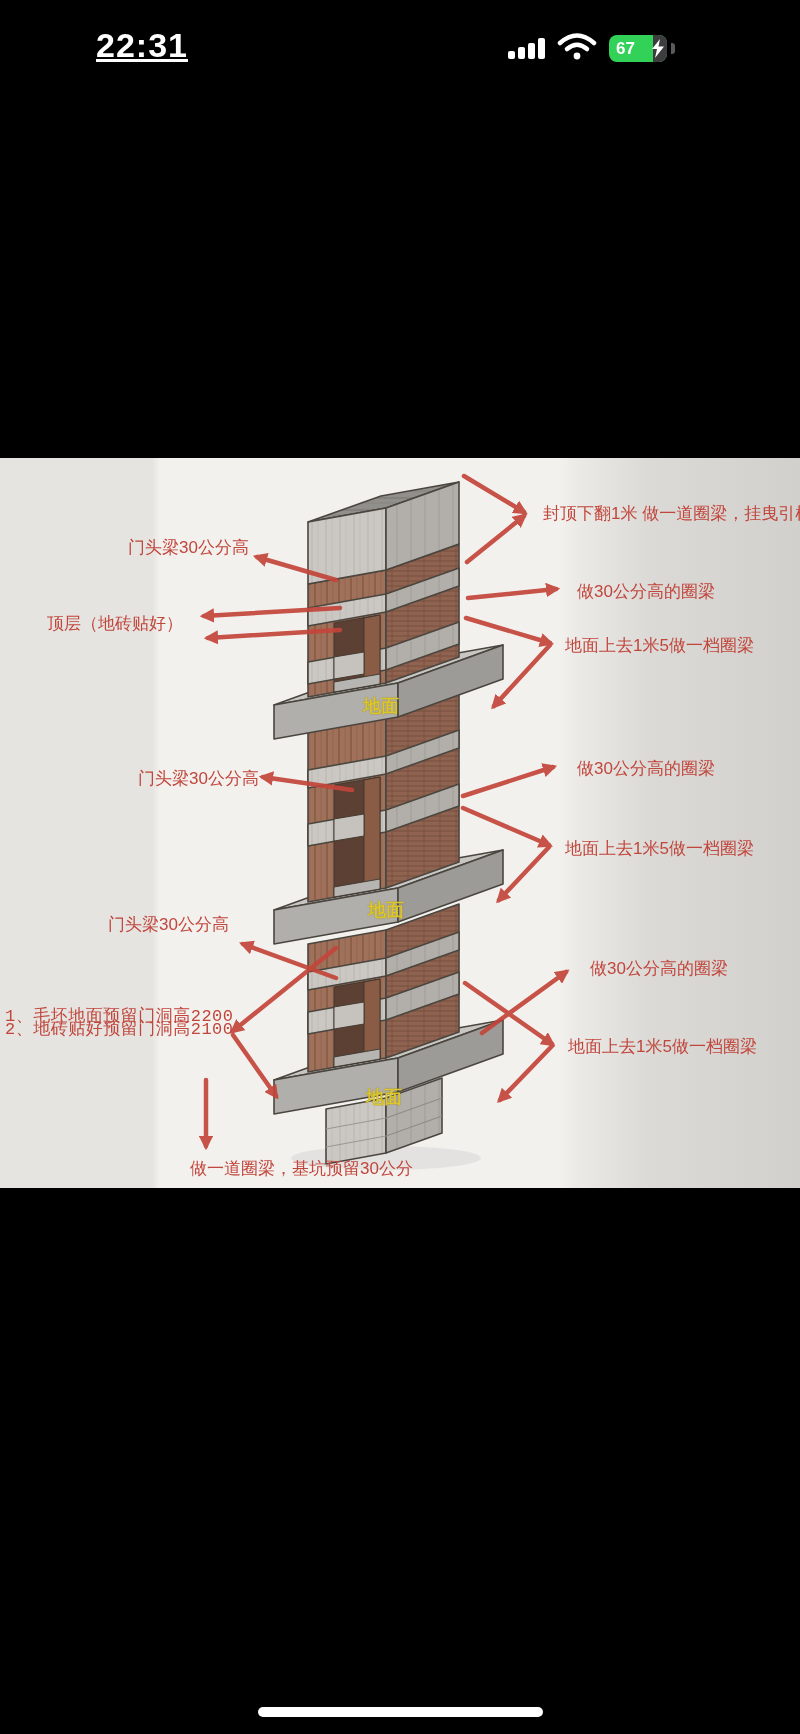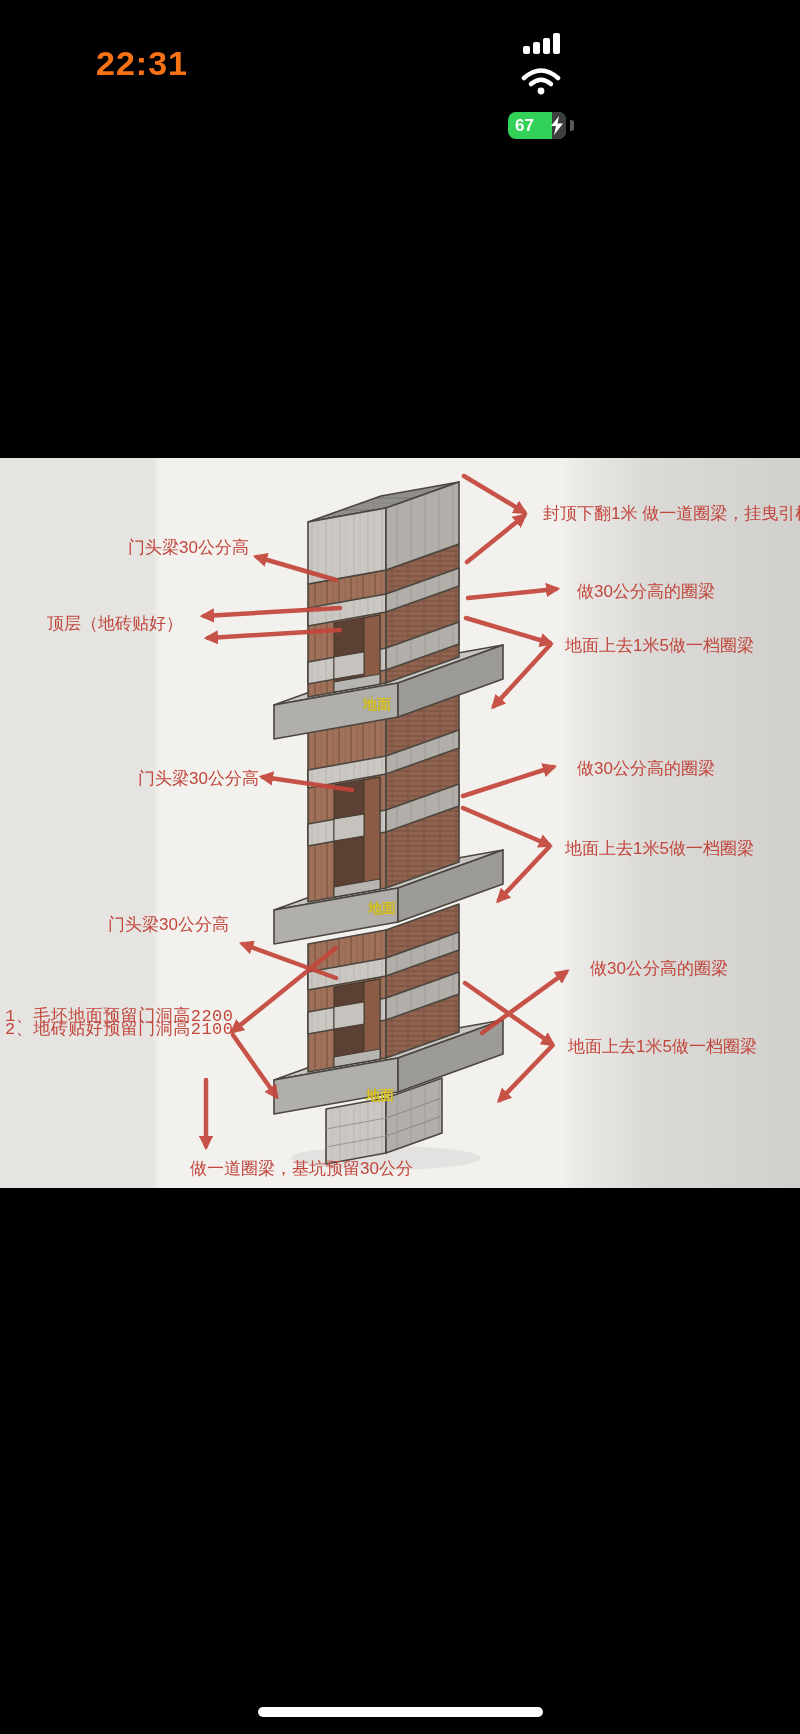--- a/index.html
+++ b/index.html
@@ -1,36 +1,36 @@
 <!DOCTYPE html>
 <html><head>
 <meta charset="utf-8">
 <style>
   html,body{margin:0;padding:0;background:#000;}
   .screen{position:relative;width:800px;height:1734px;background:#000;overflow:hidden;
           font-family:"Liberation Sans","DejaVu Sans",sans-serif;}
   
   .statusbar{position:absolute;left:0;top:0;width:800px;height:90px;}
-  .time{position:absolute;left:96px;top:44px;color:#f97316;font-size:34px;font-weight:700;letter-spacing:1px;}
-  .sb-icons{position:absolute;left:508px;top:33px;height:30px;display:flex;align-items:center;gap:12px;flex-direction:column;}
+  .time{position:absolute;left:96px;top:26px;color:#ffffff;font-size:34px;font-weight:700;letter-spacing:1px;text-decoration:underline;}
+  .sb-icons{position:absolute;left:508px;top:33px;height:30px;display:flex;align-items:center;gap:12px;}
   .cell-bars{display:flex;align-items:flex-end;gap:3px;height:22px;}
   .cell-bars i{display:block;width:7px;background:#fff;border-radius:2px;}
   .battery{position:relative;width:66px;height:27px;}
   .batt-body{position:absolute;left:0;top:0;width:58px;height:27px;border-radius:8px;background:#32d158;overflow:hidden;}
   .batt-rest{position:absolute;right:0;top:0;width:14px;height:27px;background:#3d3d40;}
   .batt-pct{position:absolute;left:7px;top:4px;color:#fff;font-size:17px;font-weight:700;}
   .batt-bolt{position:absolute;left:42px;top:4px;}
   .batt-tip{position:absolute;right:0;top:8px;width:4px;height:11px;border-radius:0 3px 3px 0;background:#5a5a5e;}
   
   .image-area{position:absolute;left:0;top:458px;width:800px;height:730px;overflow:hidden;
      background:linear-gradient(90deg,#e6e4e1 0%,#e6e4e1 19%,#f3f1ee 20%,#f3f1ee 70%,#eceae7 72%,#dcdad7 81%,#d2d0cd 100%);}
   .image-area svg{position:absolute;left:0;top:0;}
   .lbl{position:absolute;color:#c1463c;font-size:17px;line-height:1.1;white-space:nowrap;}
   .lbl-note{font-size:17px;letter-spacing:0.5px;font-family:Liberation Mono, monospace;}
-  .lbl-ground{color:#dcc62a;font-weight:700;font-size:14px;text-shadow:0 0 1px rgba(90,75,0,.55);}
+  .lbl-ground{color:#dcc62a;font-weight:700;font-size:18px;text-shadow:0 0 1px rgba(90,75,0,.55);}
   
   .home-indicator{position:absolute;left:258px;top:1707px;width:285px;height:10px;border-radius:5px;background:#fff;}
 </style>
 </head>
 <body>
 
 <div class="screen">
 
   <div class="statusbar">
     <div class="time">22:31</div>

